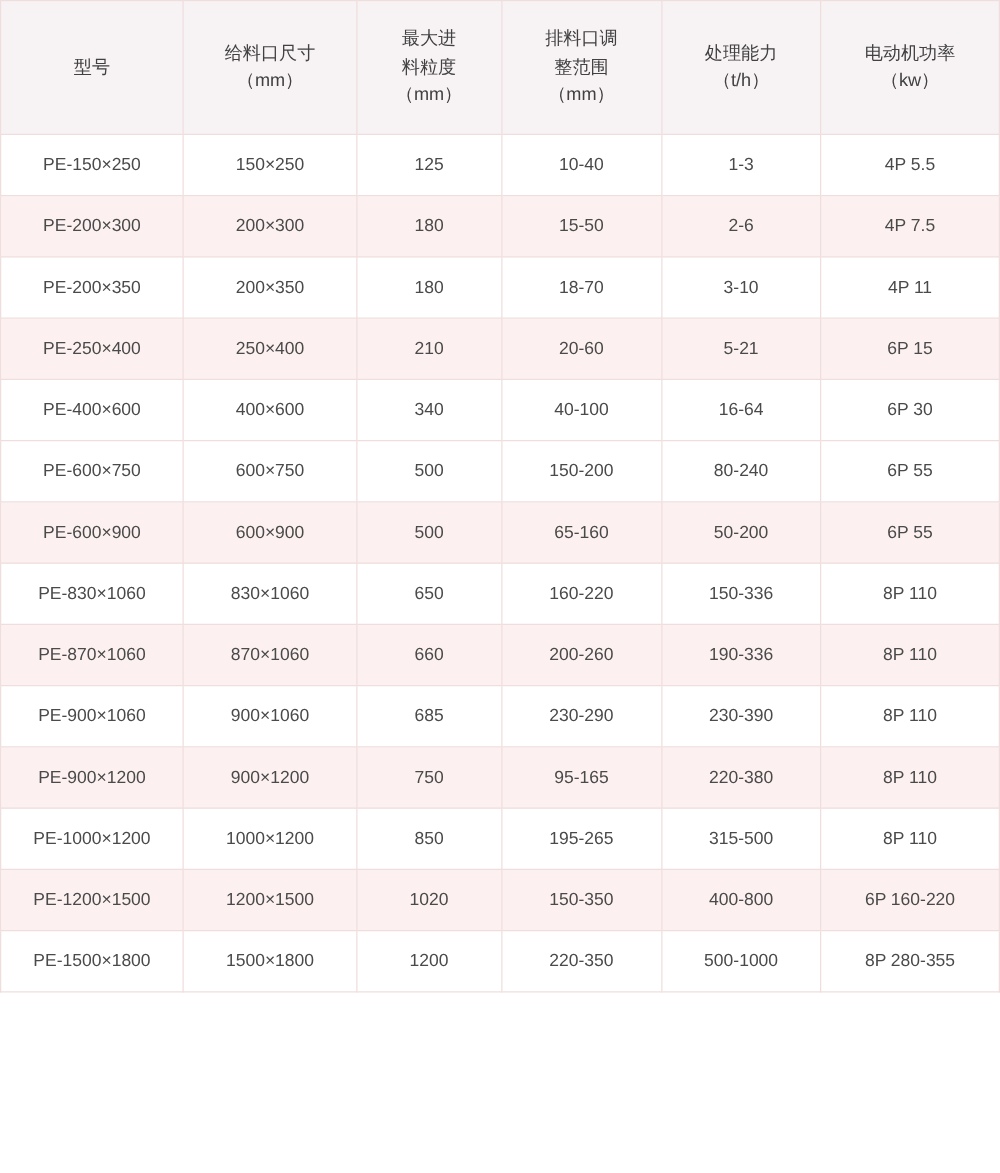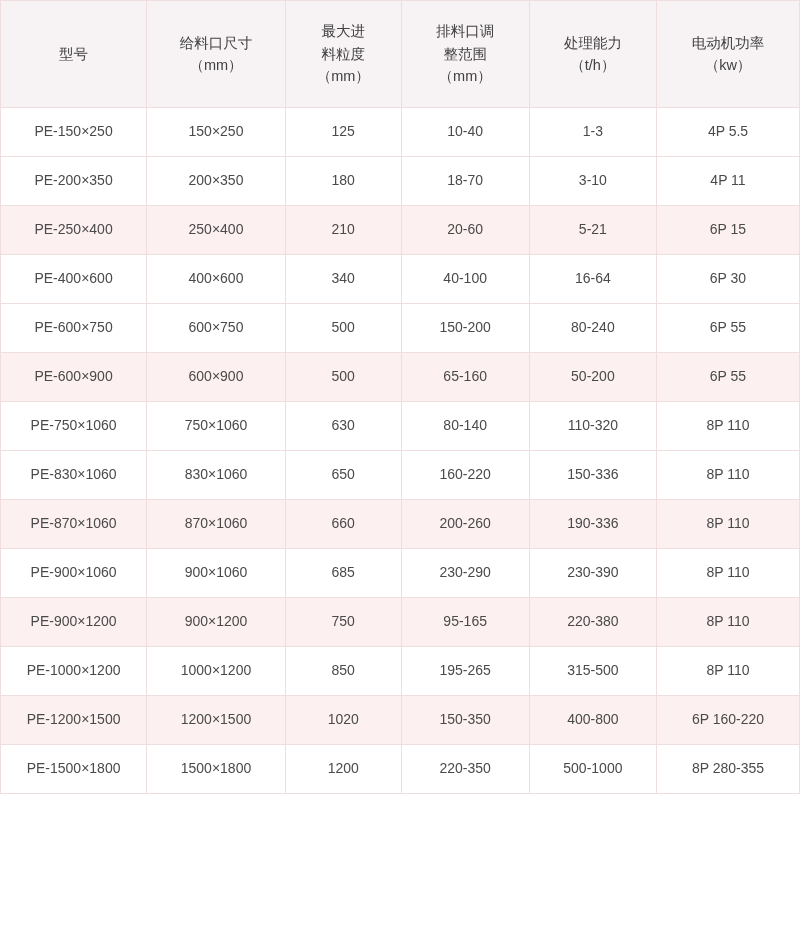--- a/index.html
+++ b/index.html
@@ -106,20 +106,28 @@
   </thead>
   <tbody id="table-body">
       <tr class="odd">
         <td class="model">PE-150×250</td>
         <td>150×250</td>
         <td>125</td>
         <td>10-40</td>
         <td>1-3</td>
         <td class="power-cell">4P  5.5</td>
       </tr>
+      <tr class="even">
+        <td class="model">PE-200×300</td>
+        <td>200×300</td>
+        <td>180</td>
+        <td>15-50</td>
+        <td>2-6</td>
+        <td class="power-cell">4P  7.5</td>
+      </tr>
       <tr class="odd">
         <td class="model">PE-200×350</td>
         <td>200×350</td>
         <td>180</td>
         <td>18-70</td>
         <td>3-10</td>
         <td class="power-cell">4P  11</td>
       </tr>
       <tr class="even">
         <td class="model">PE-250×400</td>
@@ -147,28 +155,20 @@
       </tr>
       <tr class="even">
         <td class="model">PE-600×900</td>
         <td>600×900</td>
         <td>500</td>
         <td>65-160</td>
         <td>50-200</td>
         <td class="power-cell">6P  55</td>
       </tr>
       <tr class="odd">
-        <td class="model">PE-750×1060</td>
-        <td>750×1060</td>
-        <td>630</td>
-        <td>80-140</td>
-        <td>110-320</td>
-        <td class="power-cell">8P  110</td>
-      </tr>
-      <tr class="odd">
         <td class="model">PE-830×1060</td>
         <td>830×1060</td>
         <td>650</td>
         <td>160-220</td>
         <td>150-336</td>
         <td class="power-cell">8P  110</td>
       </tr>
       <tr class="even">
         <td class="model">PE-870×1060</td>
         <td>870×1060</td>

